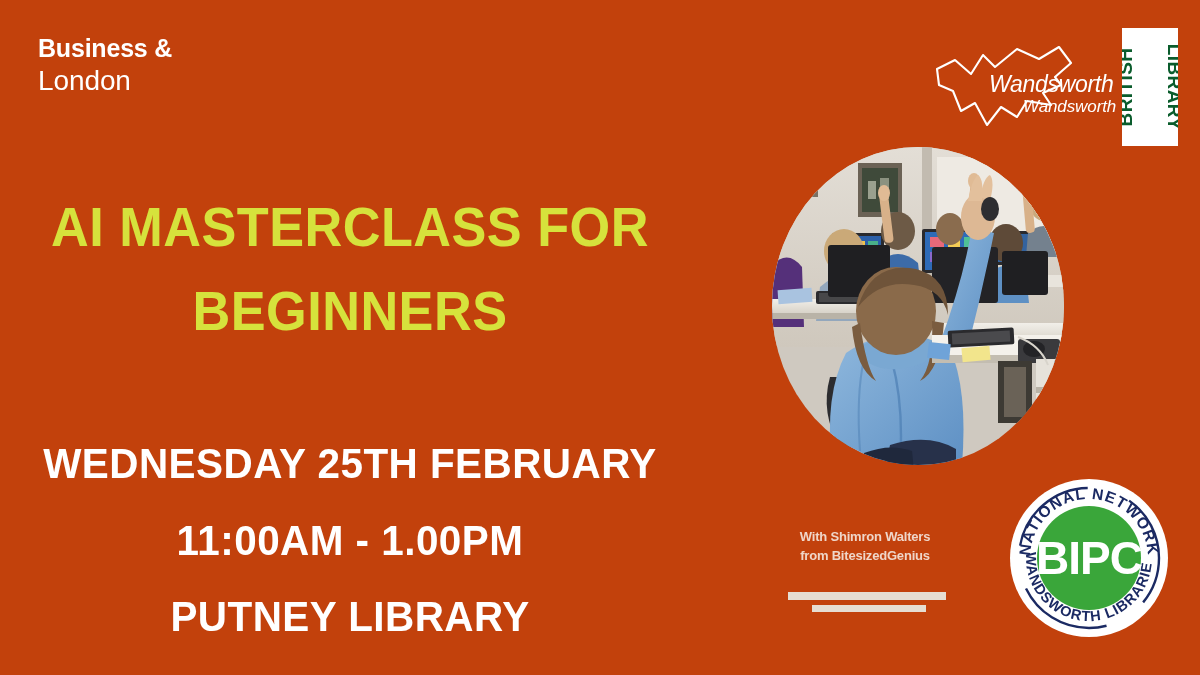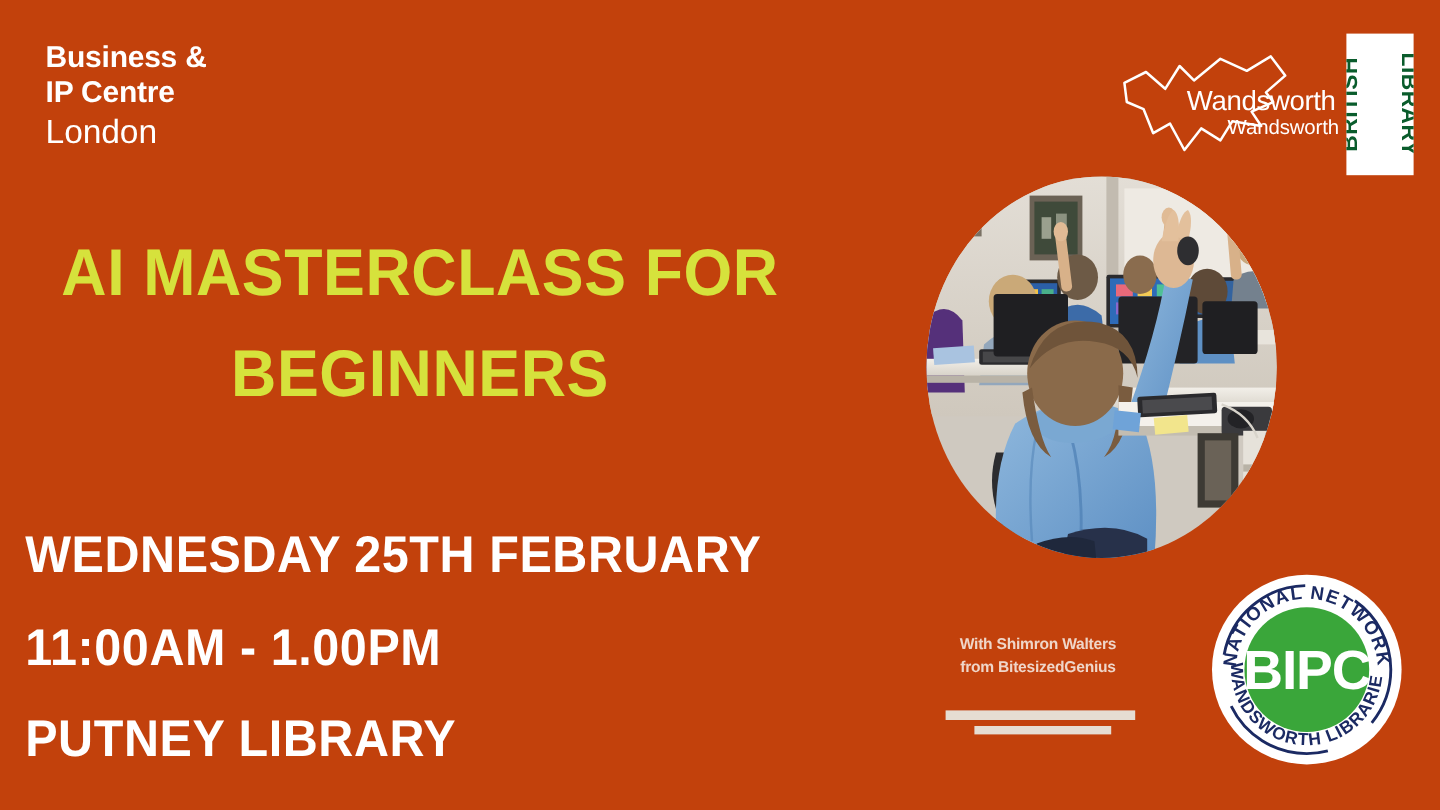--- a/index.html
+++ b/index.html
@@ -42,21 +42,21 @@
   .better-logo .word{
     position:absolute; left:0; right:0; bottom:10px;
     text-align:center;
     font-size:44px; font-weight:700; color:#ffffff;
     letter-spacing:-1px;
     font-family:"Liberation Sans Narrow","Liberation Sans", sans-serif;
     transform:scaleX(0.92); transform-origin:center;
   }
 
   
-  .wandsworth-logo{ position:relative; width:165px; height:92px; }
+  .wandsworth-logo{ position:relative; width:165px; height:92px;font-style:italic; }
   .wandsworth-logo svg{ position:absolute; left:0; top:0; }
   .wandsworth-logo .ws-name{
     position:absolute; left:58px; top:30px;
     font-size:23px; font-weight:400; color:#ffffff; letter-spacing:-0.3px;
   }
   .wandsworth-logo .ws-sub{
     position:absolute; left:92px; top:56px;
     font-size:17px; font-weight:400; color:#ffffff; letter-spacing:-0.1px;
   }
 
@@ -90,21 +90,21 @@
     font-weight:700;
     font-size:55px;
     line-height:1.52;
     letter-spacing:0.5px;
   }
   .headline .hl-line{ display:block; transform:scaleX(0.95); }
 
   
   .details{
     position:absolute; left:0; top:425px; width:700px;
-    text-align:left; color:#ffffff;
+    text-align:center; color:#ffffff;
     font-family:"Liberation Sans Narrow","Liberation Sans", sans-serif;
     font-weight:700;
     font-size:43px;
     line-height:1.78;
     letter-spacing:0.5px;
   }
   .details .dt-line{ display:block; transform:scaleX(0.94); }
 
   
   .photo-circle{
@@ -136,21 +136,20 @@
     width:162px; height:162px;
   }
 </style>
 </head>
 <body>
 
 <div class="poster">
 
   <div class="bipc-wordmark">
     <div class="l1">Business &amp;</div>
-    <div class="l2">IP Centre</div>
     <div class="l3">London</div>
   </div>
 
   <div class="logo-row">
 
 
     <div class="wandsworth-logo">
       <svg width="165" height="92" viewBox="0 0 165 92">
         <path d="M6 28 L24 19 L40 33 L52 14 L64 26 L86 8 L108 18 L128 6 L140 22 L124 36 L130 44
                  L112 52 L120 64 L96 60 L86 76 L70 66 L56 84 L44 62 L30 70 L22 50 L8 44 Z" fill="none" stroke="#ffffff" stroke-width="2.1" stroke-linejoin="round" stroke-linecap="round"></path>

